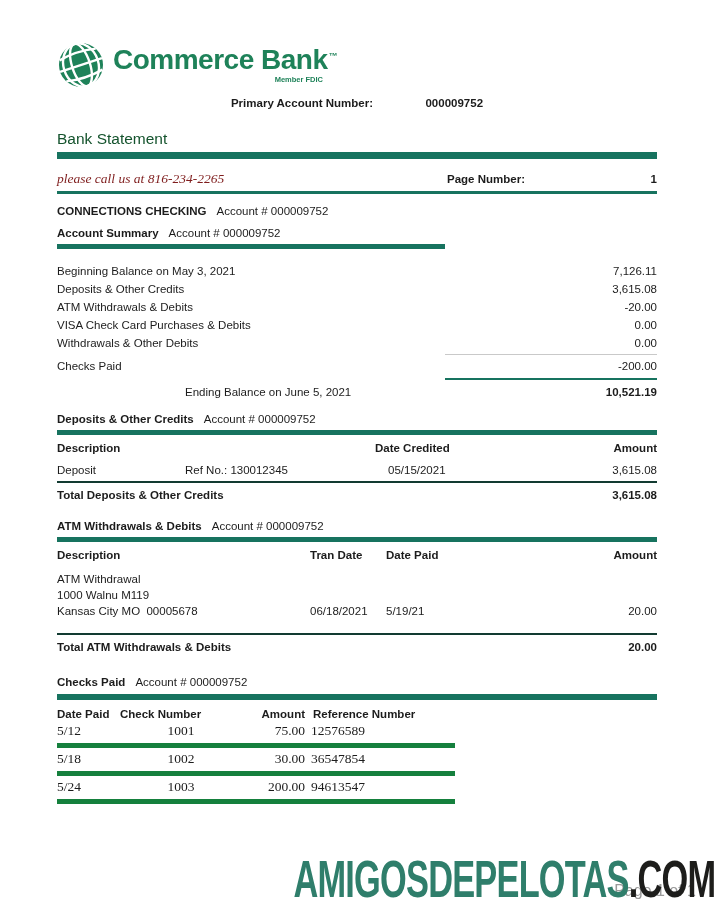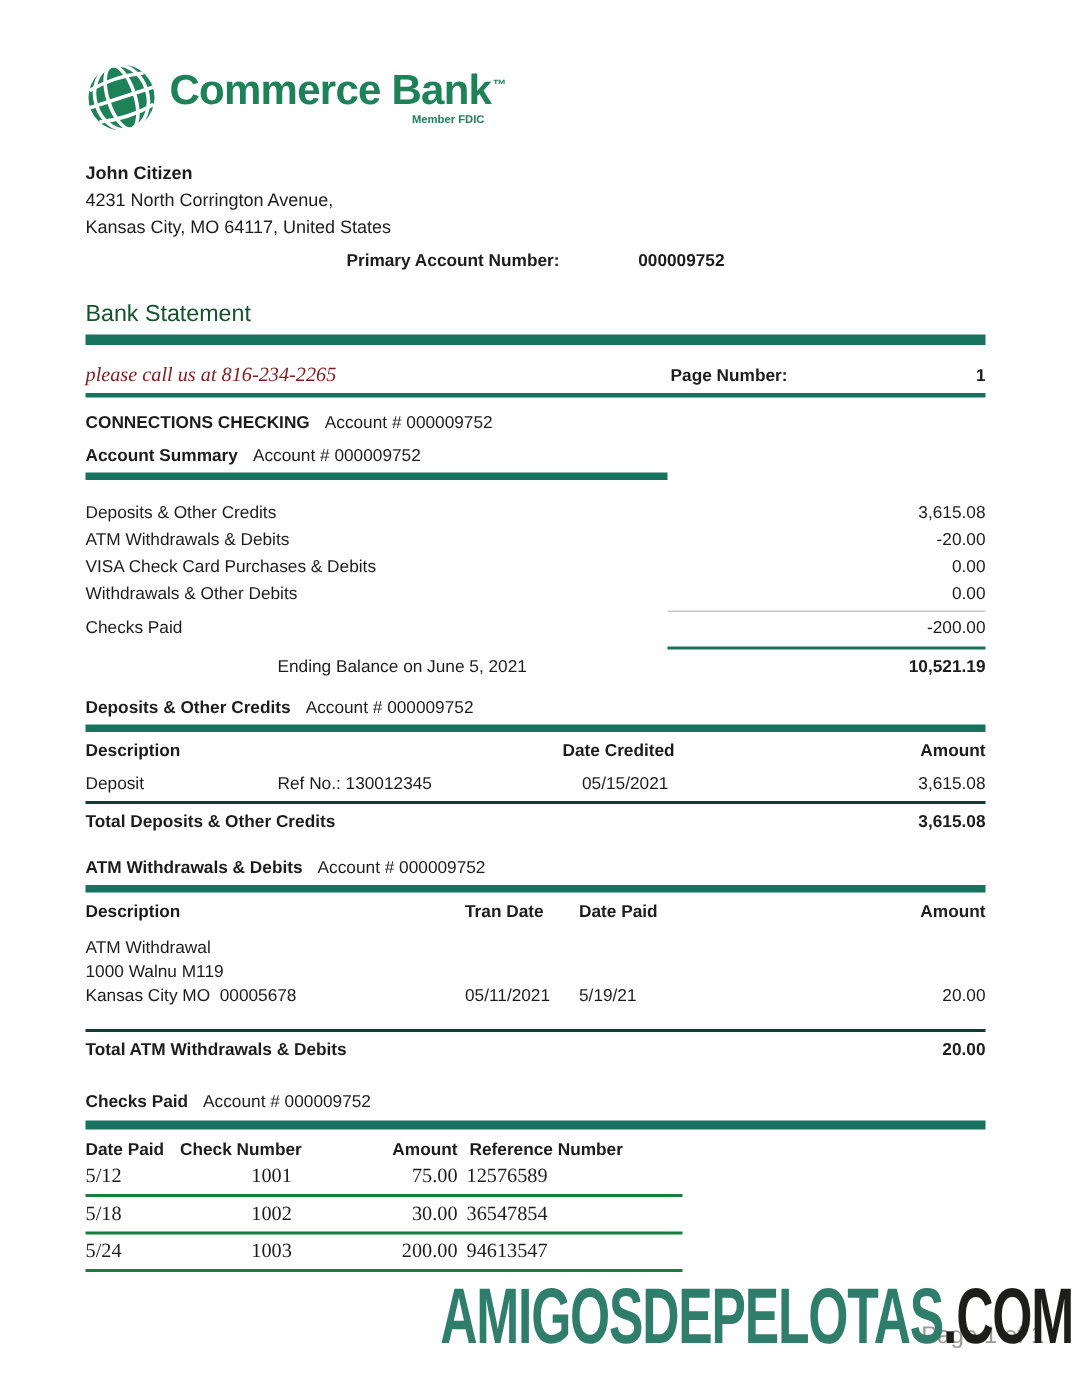--- a/index.html
+++ b/index.html
@@ -76,21 +76,21 @@
   .pre { white-space:pre; }
   .atm-divider { margin-top:14px; }
 
   
   .checks-table { width:398px; margin-top:8px; }
   .chk-grid { display:grid; grid-template-columns:63px 122px 63px 1fr; }
   .chk-head { font-weight:bold; }
   .chk-head .ref { padding-left:8px; }
   .chk-row {
     font-family:"Liberation Serif", serif; font-size:13.5px;
-    padding:3px 0 4px 0; border-bottom:2px solid #15803d;
+    padding:3px 0 4px 0; border-bottom:5px solid #15803d;
   }
   .chk-row .cnum { text-align:center; }
   .chk-row .ref { padding-left:6px; }
 
   
   .page-footer {
     position:absolute; right:21px; top:882px; color:#9a9a9a; font-size:16px; z-index:1;
   }
   .watermark {
     position:absolute; right:2px; top:849px; z-index:2;
@@ -119,25 +119,20 @@
     </svg>
     <div class="logo-text-wrap">
       <div class="logo-name">
         <span>Commerce Bank</span><span class="tm">™</span>
       </div>
       <div class="logo-tagline">Member FDIC</div>
     </div>
   </div>
 
 
-  <div class="customer">
-    <div class="bold">John Citizen</div>
-    <div>4231 North Corrington Avenue,</div>
-    <div>Kansas City, MO 64117, United States</div>
-  </div>
 
   <div class="primary-account">
     <span>Primary Account Number:</span>
     <span class="pa-value">000009752</span>
   </div>
 
   <div class="stmt-title">Bank Statement</div>
   <div class="bar bar-title"></div>
 
   <div class="callus-row">
@@ -150,20 +145,24 @@
   <div class="product-line">
     <span class="bold">CONNECTIONS CHECKING</span><span class="acct">Account # 000009752</span>
   </div>
 
   <div class="sec-title">
     <span>Account Summary</span><span class="acct">Account # 000009752</span>
   </div>
   <div class="bar bar-section bar-half"></div>
 
   <div class="summary">
+    <div class="sum-row">
+      <span>Beginning Balance on May 3, 2021</span>
+      <span>7,126.11</span>
+    </div>
     <div class="sum-row">
       <span>Deposits &amp; Other Credits</span>
       <span>3,615.08</span>
     </div>
     <div class="sum-row">
       <span>ATM Withdrawals &amp; Debits</span>
       <span>-20.00</span>
     </div>
     <div class="sum-row">
       <span>VISA Check Card Purchases &amp; Debits</span>
@@ -214,21 +213,21 @@
     <span>Description</span>
     <span>Tran Date</span>
     <span>Date Paid</span>
     <span class="right">Amount</span>
   </div>
   <div class="atm-body">
     <div>ATM Withdrawal</div>
     <div>1000 Walnu M119</div>
     <div class="atm-grid">
       <span class="pre">Kansas City MO  00005678</span>
-      <span>05/11/2021</span>
+      <span>06/18/2021</span>
       <span>5/19/21</span>
       <span class="right">20.00</span>
     </div>
   </div>
   <div class="divider atm-divider"></div>
   <div class="total-row">
     <span>Total ATM Withdrawals &amp; Debits</span>
     <span>20.00</span>
   </div>
 

